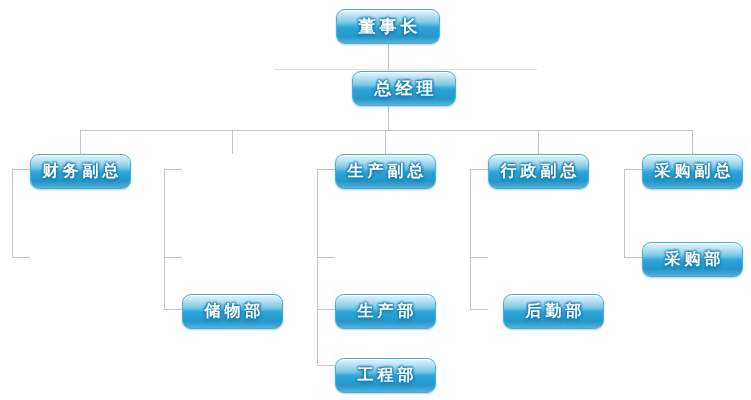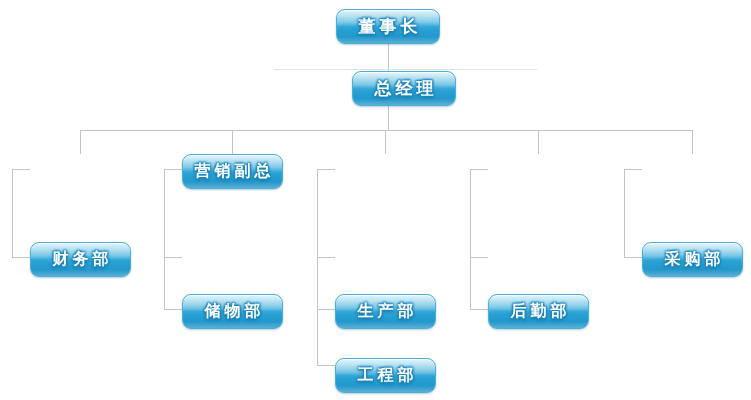--- a/index.html
+++ b/index.html
@@ -66,22 +66,24 @@
   <div class="ln h" style="left:470px;top:257px;width:18px"></div>
   <div class="ln h" style="left:470px;top:309px;width:18px"></div>
 
   <div class="ln h" style="left:624px;top:169px;width:18px"></div>
   <div class="ln v" style="left:624px;top:169px;height:88px"></div>
   <div class="ln h" style="left:624px;top:257px;width:18px"></div>
 
   <div class="node top" style="left:336px;top:9px;width:104px">董事长</div>
   <div class="node top" style="left:352px;top:71px;width:104px">总经理</div>
 
-  <div class="node" style="left:182px;top:154px;width:101px">营销副总</div>
+  <div class="node" style="left:30px;top:154px;width:101px">财务副总</div>
+  <div class="node" style="left:335px;top:154px;width:101px">生产副总</div>
+  <div class="node" style="left:488px;top:154px;width:101px">行政副总</div>
+  <div class="node" style="left:642px;top:154px;width:101px">采购副总</div>
 
-  <div class="node" style="left:30px;top:242px;width:101px">财务部</div>
   <div class="node" style="left:182px;top:294px;width:101px">储物部</div>
   <div class="node" style="left:335px;top:294px;width:101px">生产部</div>
   <div class="node" style="left:335px;top:358px;width:101px">工程部</div>
-  <div class="node" style="left:488px;top:294px;width:101px">后勤部</div>
+  <div class="node" style="left:503px;top:294px;width:101px">后勤部</div>
   <div class="node" style="left:642px;top:242px;width:101px">采购部</div>
 
 </div>
 
 </body></html>

